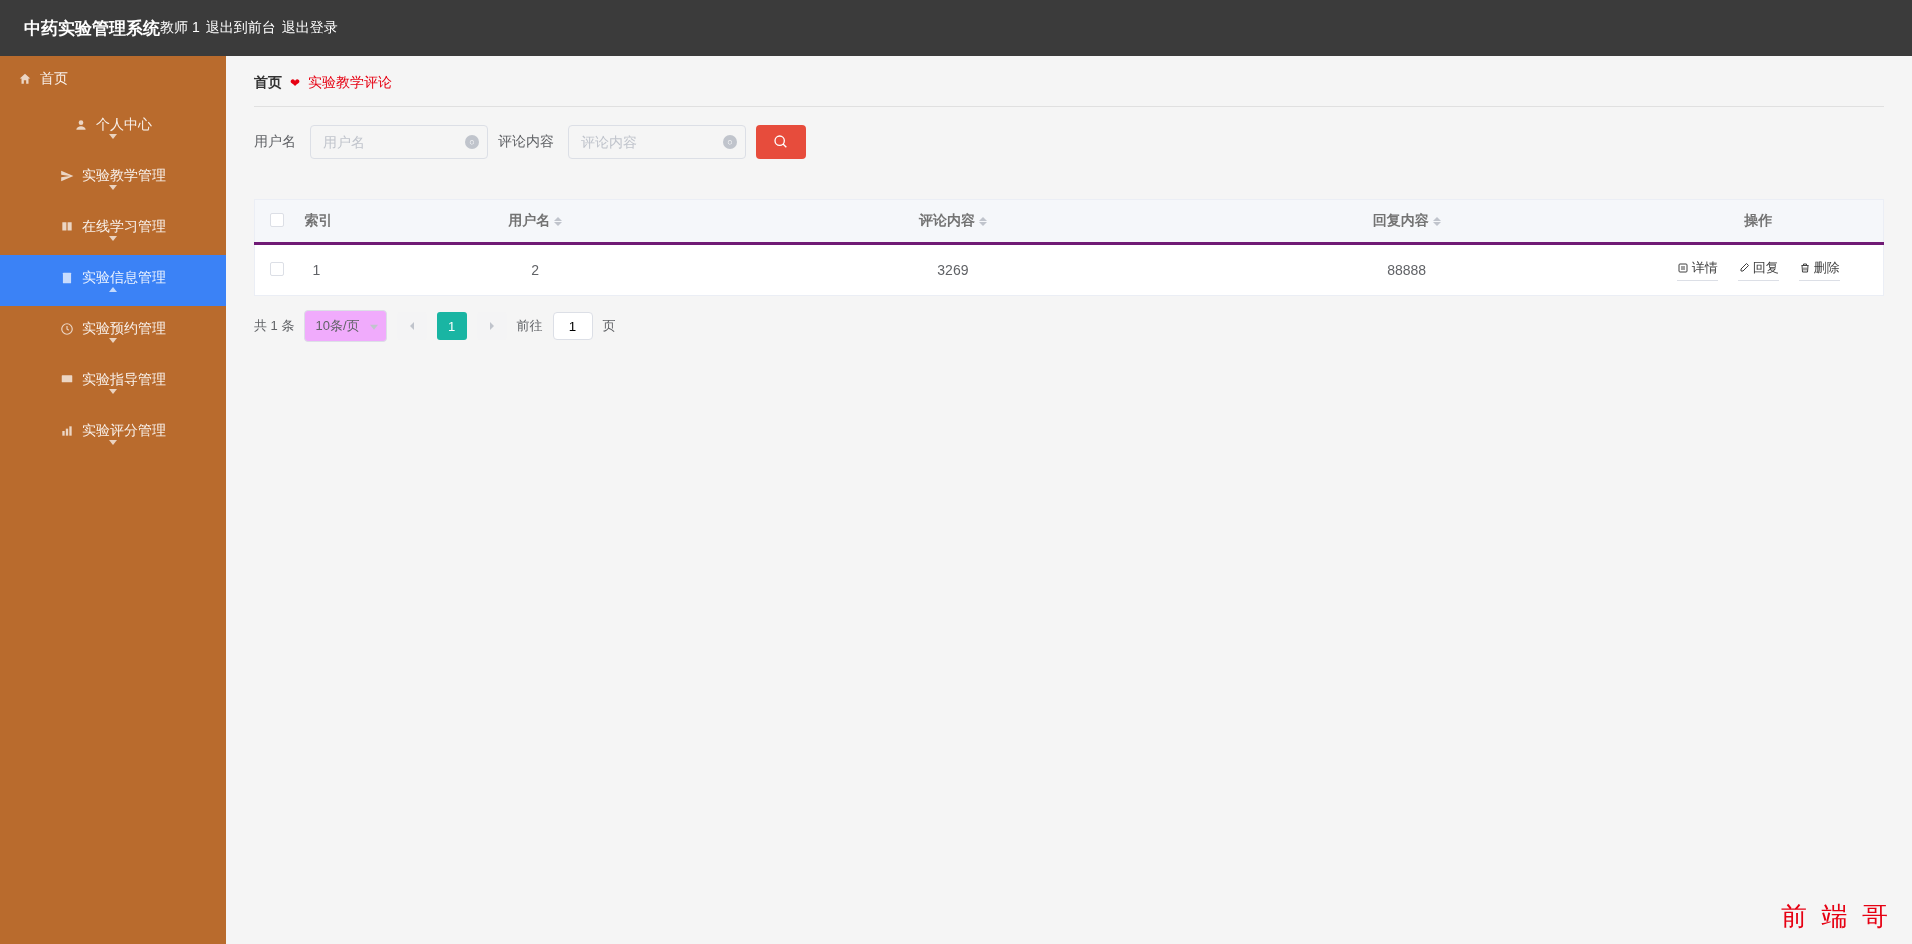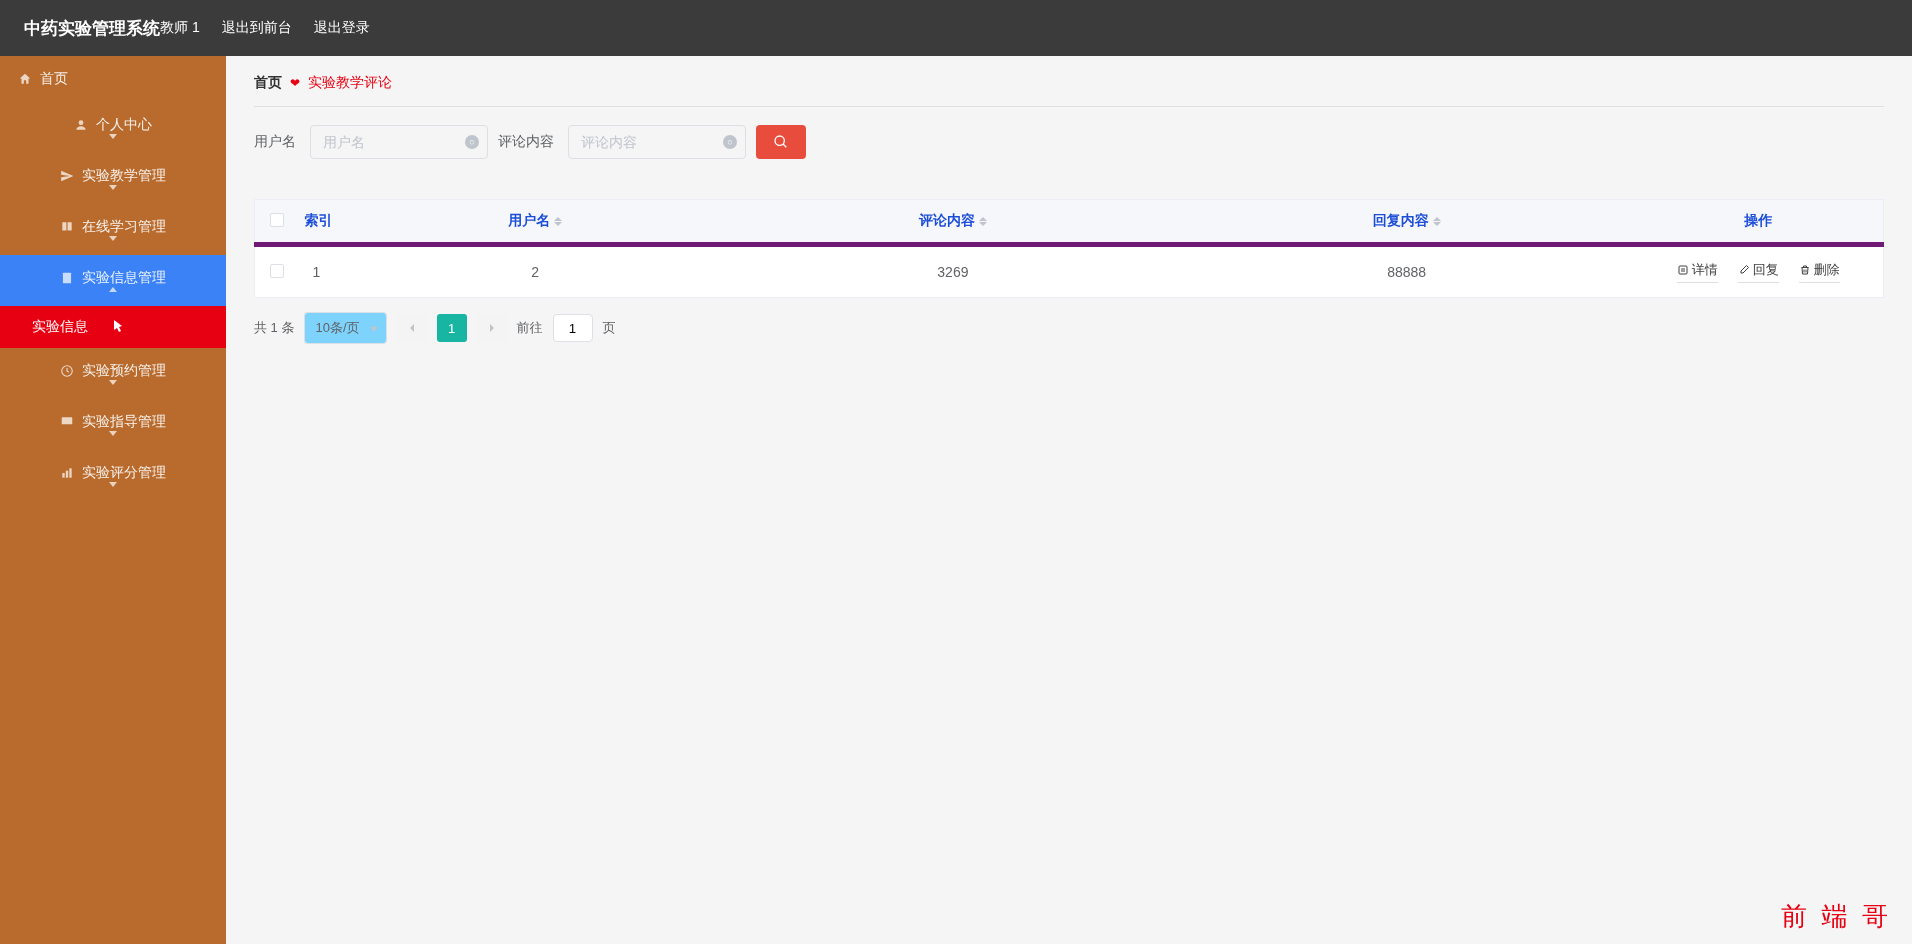--- a/index.html
+++ b/index.html
@@ -7,21 +7,21 @@
     
     .header {
       height: 56px;
       background: #3b3b3b;
       display: flex;
       align-items: center;
       padding: 0 24px;
       color: #fff;
     }
     .header-title { font-size: 17px; font-weight: bold; }
-    .header-right { display: flex; align-items: center; gap: 22px; font-size: 14px; }
+    .header-right { display: flex; align-items: center; gap: 6px; font-size: 14px; }
     .header-right span { cursor: pointer; }
     
     .layout { display: flex; height: calc(100vh - 56px); }
     
     .sidebar {
       width: 226px;
       background: #b96b2d;
       color: #fff;
       overflow-y: auto;
     }
@@ -147,22 +147,22 @@
       width: 100%;
       border-collapse: collapse;
       background: #fff;
       border: 1px solid #ebeef5;
     }
     .table th {
       background: #f5f7fa;
       padding: 12px 10px;
       text-align: center;
       font-weight: bold;
-      color: #1d4ed8;
-      border-bottom: 5px solid #701a75;
+      color: #737373;
+      border-bottom: 3px solid #701a75;
       font-size: 14px;
     }
     .table td {
       padding: 14px 10px;
       text-align: center;
       border-bottom: 1px solid #ebeef5;
       color: #606266;
       font-size: 14px;
     }
     .table td.left { text-align: left; padding-left: 14px; }
@@ -209,21 +209,21 @@
       margin-top: 14px;
       font-size: 13px;
       color: #606266;
     }
     .page-size-select {
       border: 1px solid #dcdfe6;
       border-radius: 4px;
       padding: 6px 26px 6px 10px;
       position: relative;
       cursor: pointer;
-      background: #7dd3fc;
+      background: #f0abfc;
     }
     .page-size-select::after {
       content: "";
       position: absolute;
       right: 8px;
       top: 50%;
       transform: translateY(-25%);
       width: 0; height: 0;
       border-left: 4px solid transparent;
       border-right: 4px solid transparent;
@@ -323,28 +323,20 @@
     <div class="sidebar-item has-children active-parent">
       <span class="label-wrap">
         <span class="icon">
           <svg viewBox="0 0 24 24" fill="currentColor">
               <rect x="5" y="3" width="14" height="18" rx="1"></rect>
             </svg>
         </span>
         <span>实验信息管理</span>
       </span>
       <span class="chevron up"></span>
-    </div>
-    <div class="sidebar-subitem">
-      <span>实验信息</span>
-      <span class="cursor-icon">
-        <svg width="12" height="14" viewBox="0 0 12 14" fill="#fff">
-            <path d="M2 1l8 6-3 1 2 4-2 1-2-4-3 2z"></path>
-          </svg>
-      </span>
     </div>
     <div class="sidebar-item has-children">
       <span class="label-wrap">
         <span class="icon">
           <svg viewBox="0 0 24 24" fill="none" stroke="currentColor" stroke-width="2">
               <circle cx="12" cy="12" r="9"></circle>
               <path d="M12 7v5l3 2"></path>
             </svg>
         </span>
         <span>实验预约管理</span>

